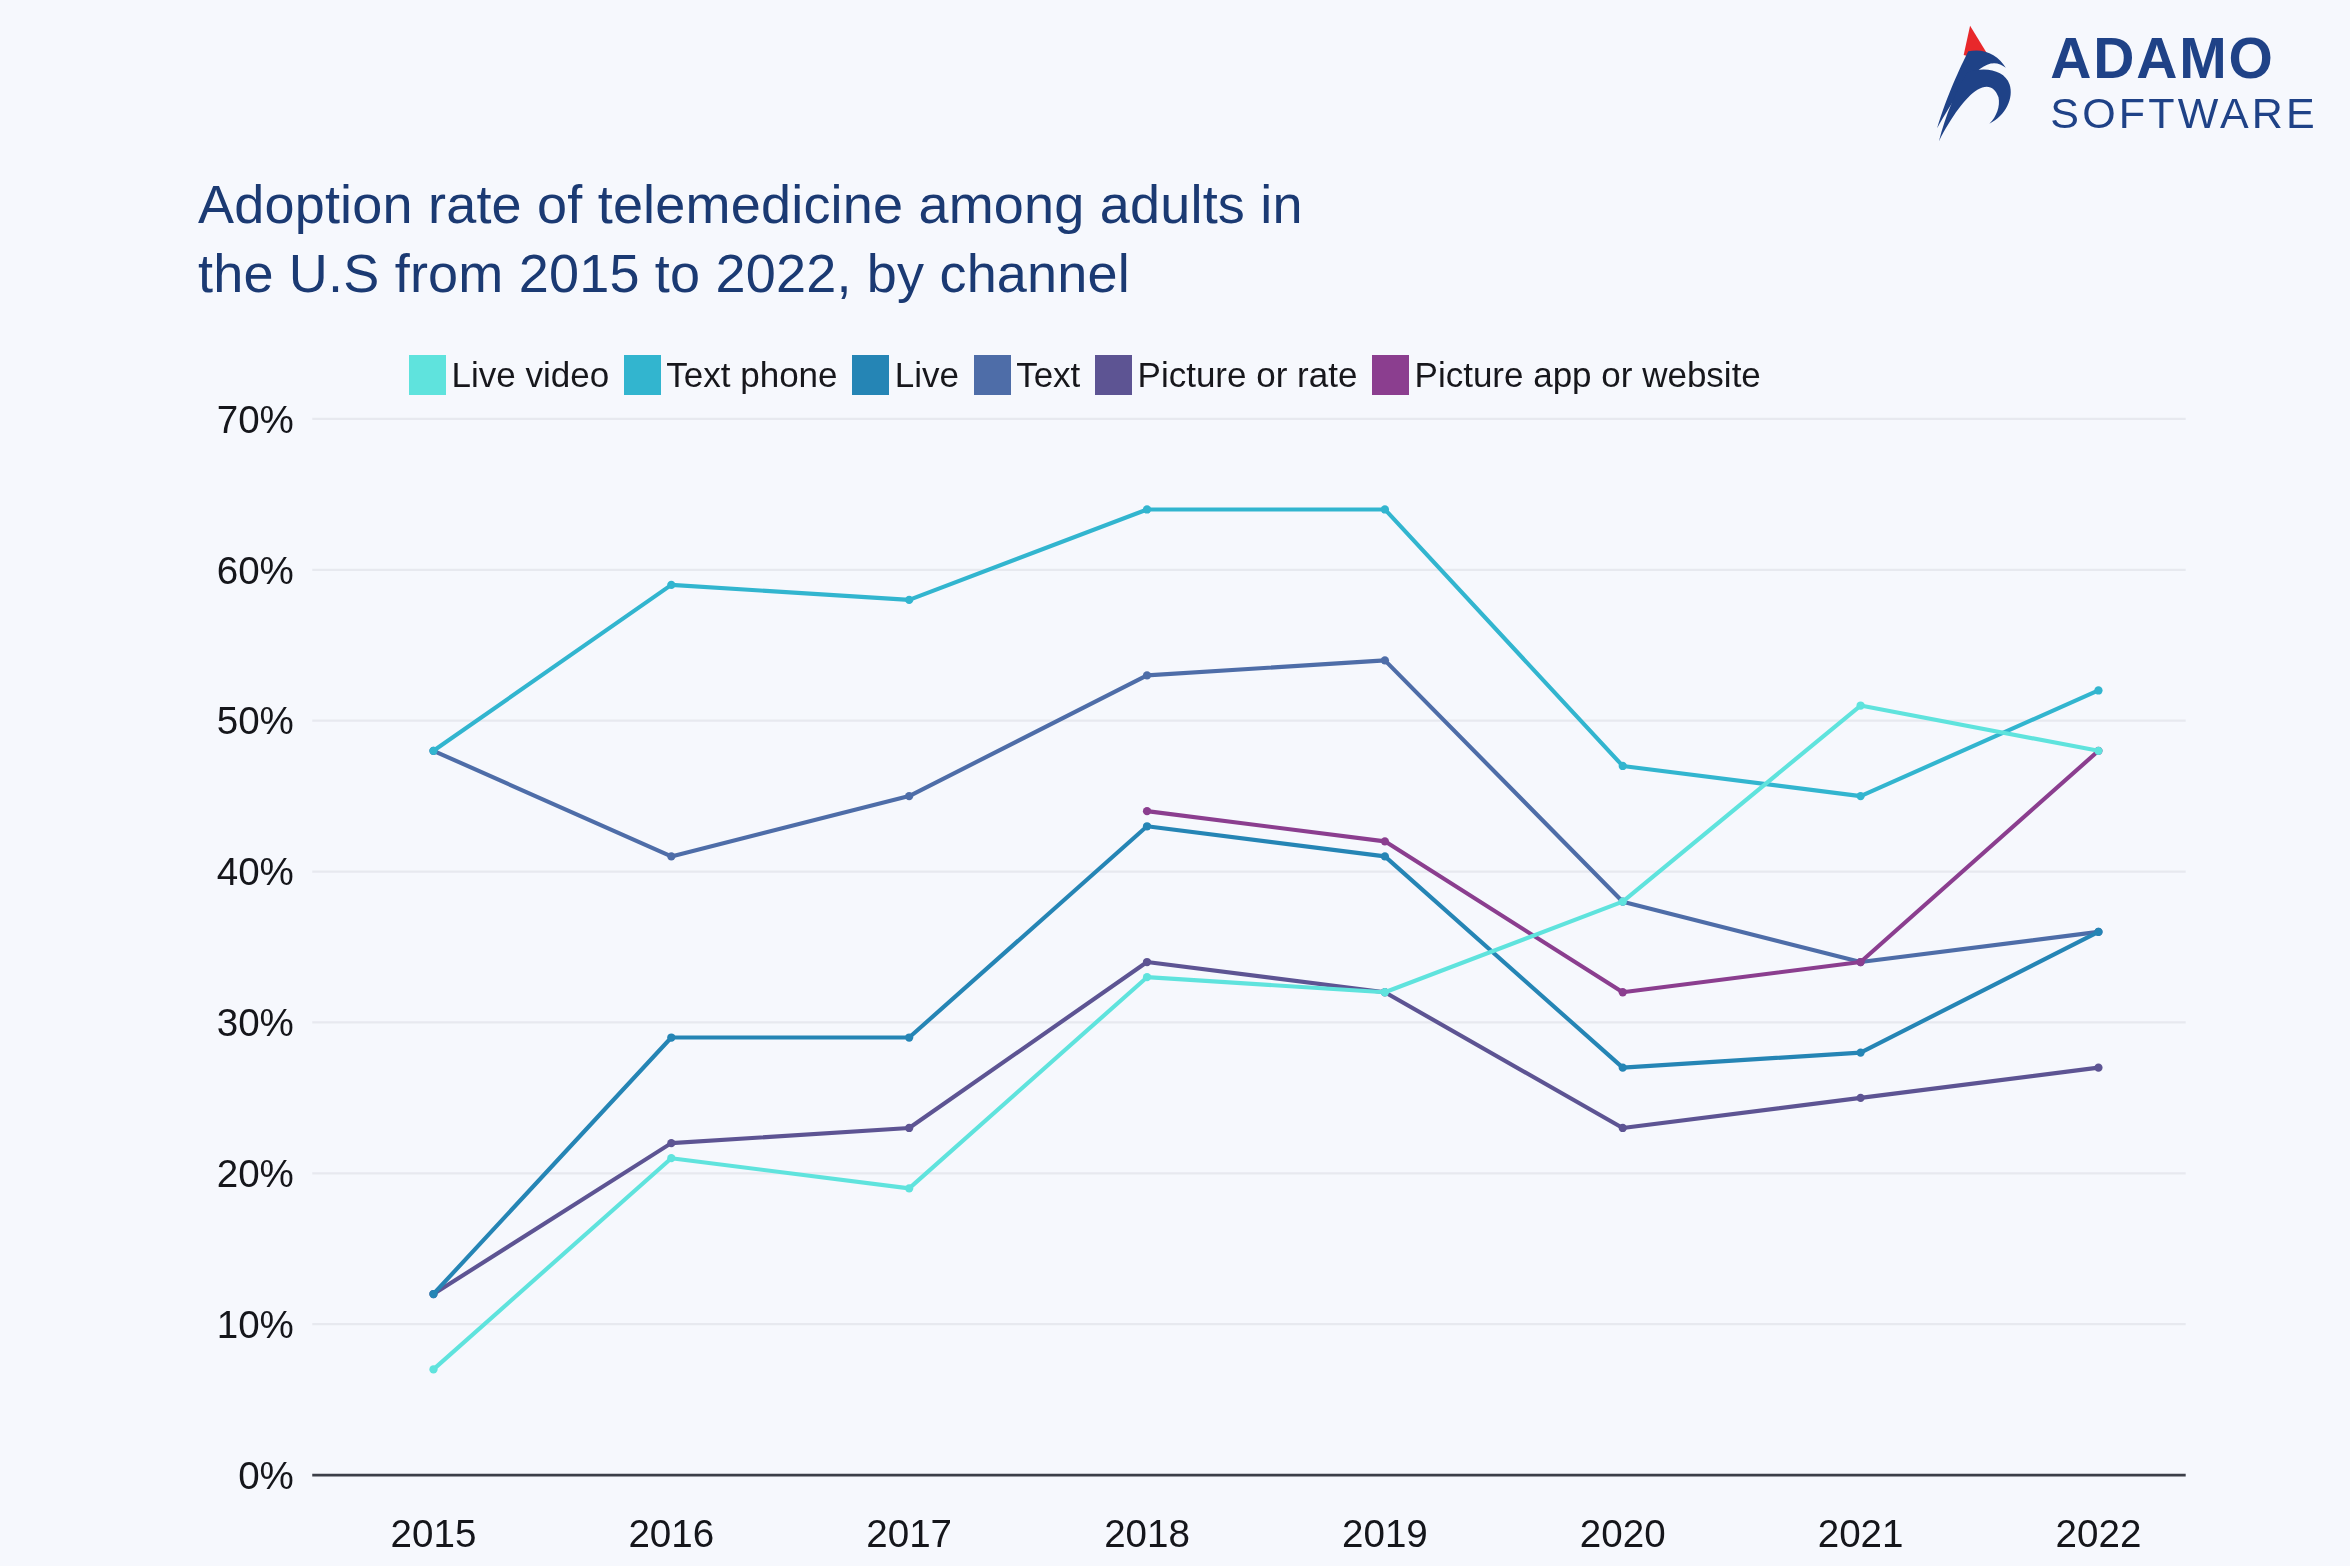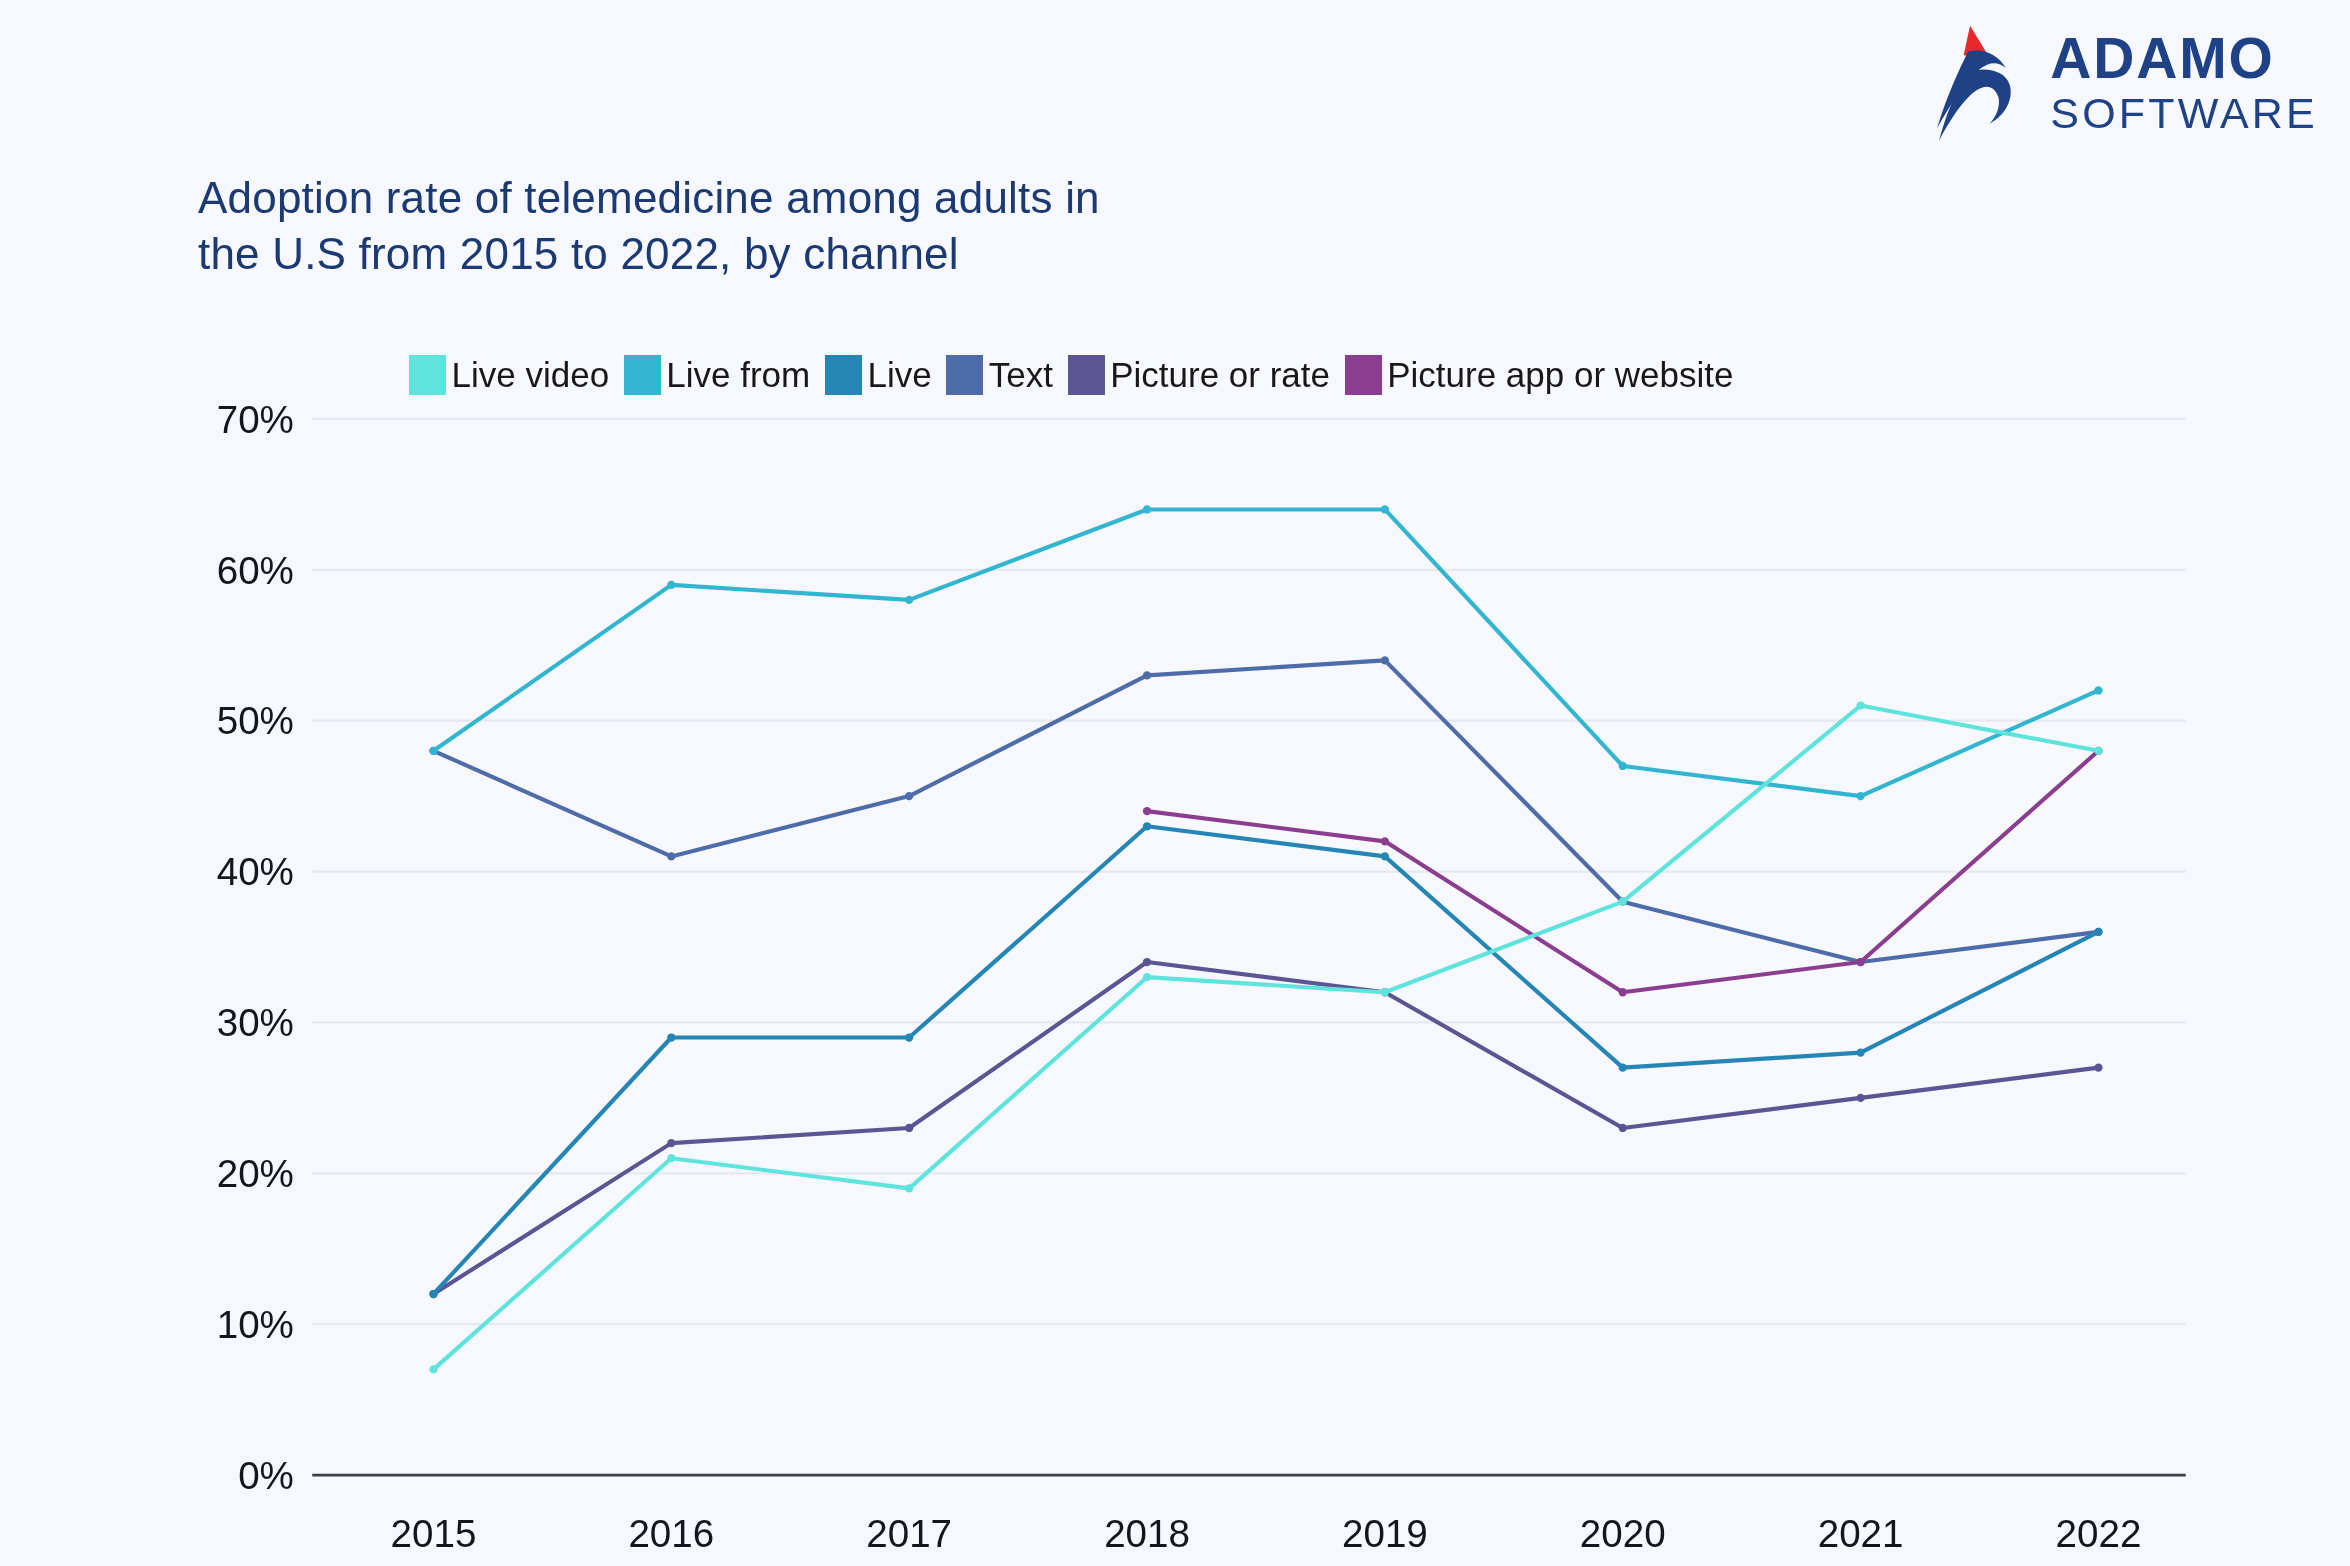--- a/index.html
+++ b/index.html
@@ -42,21 +42,21 @@
     letter-spacing: 3.2px;
     color: #1f4287;
     margin-top: 5.5px;
   }
 
   
   #title {
     position: absolute;
     left: 198px;
     top: 170px;
-    font-size: 44px;
+    font-size: 54px;
     line-height: 1.28;
     color: #1b3a73;
     font-weight: normal;
     white-space: pre-line;
     letter-spacing: 0.2px;
   }
 
   
   #legend {
     position: absolute;
@@ -127,21 +127,21 @@
   <div id="title">Adoption rate of telemedicine among adults in
 the U.S from 2015 to 2022, by channel</div>
 
   <div id="legend">
       <div class="legend-item">
         <span class="legend-swatch" style="background: rgb(95, 227, 221);"></span>
         <span class="legend-label">Live video</span>
       </div>
       <div class="legend-item">
         <span class="legend-swatch" style="background: rgb(50, 181, 207);"></span>
-        <span class="legend-label">Live from</span>
+        <span class="legend-label">Text phone</span>
       </div>
       <div class="legend-item">
         <span class="legend-swatch" style="background: rgb(37, 133, 181);"></span>
         <span class="legend-label">Live</span>
       </div>
       <div class="legend-item">
         <span class="legend-swatch" style="background: rgb(78, 109, 168);"></span>
         <span class="legend-label">Text</span>
       </div>
       <div class="legend-item">

